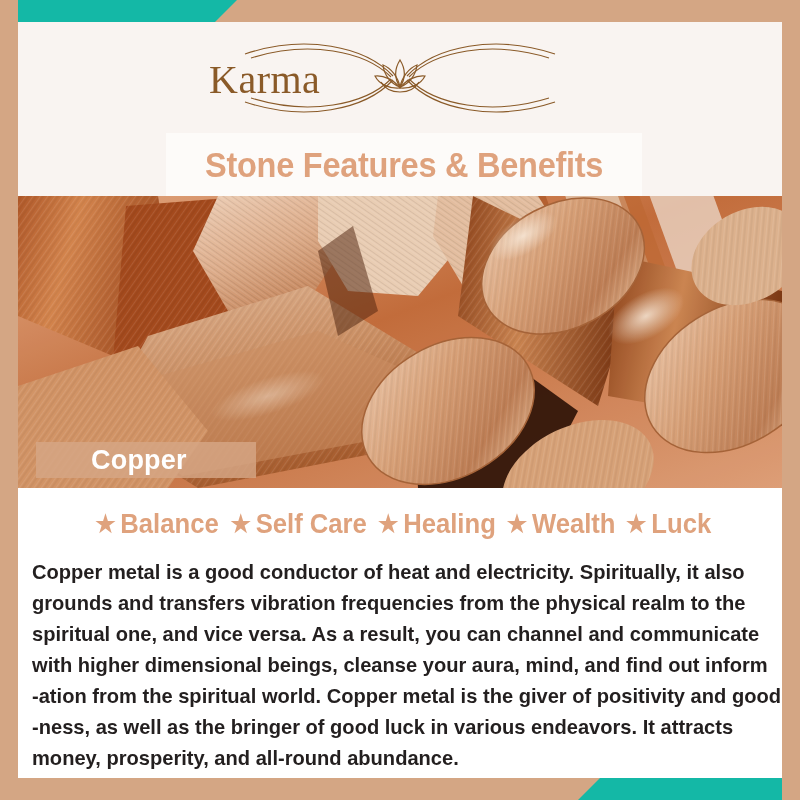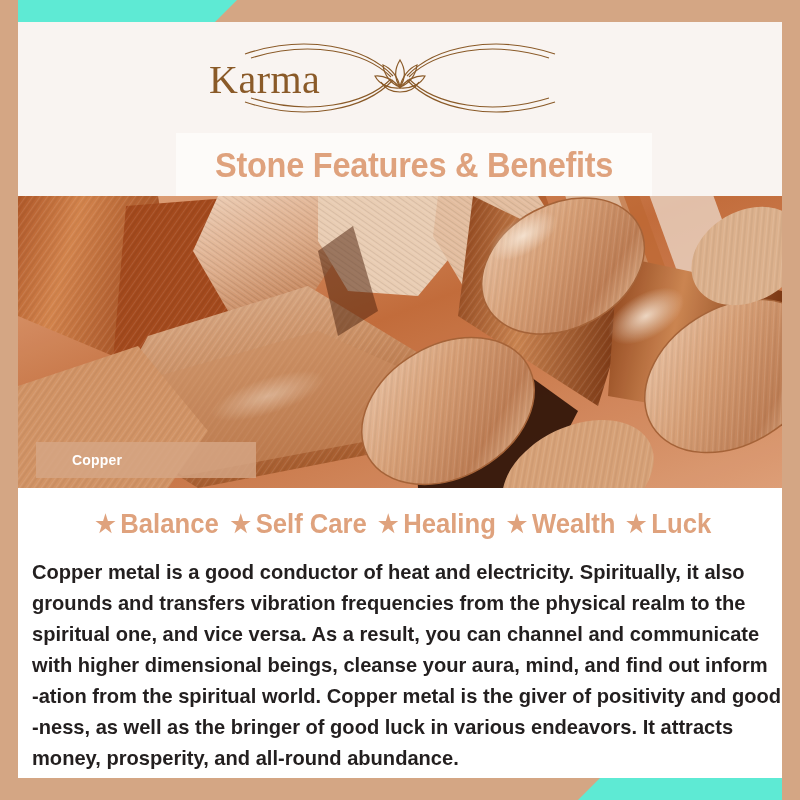--- a/index.html
+++ b/index.html
@@ -11,21 +11,21 @@
     height: 800px;
     background: #f7f1ed;
     font-family: "Liberation Sans", sans-serif;
     overflow: hidden;
   }
 
   #page {
     position: relative;
     width: 800px;
     height: 800px;
-    background: #5eead4;
+    background: #14b8a6;
     overflow: hidden;
   }
 
   
   .frame-top {
     position: absolute;
     top: 0;
     left: 215px;
     width: 585px;
     height: 22px;
@@ -106,21 +106,21 @@
     color: #8a5a28;
     letter-spacing: 0.5px;
     top: 24px;
   }
   .brand-word.left  { left: 24px; }
   .brand-word.right { right: 18px; }
 
   
   .title-band {
     position: absolute;
-    left: 158px;
+    left: 148px;
     top: 111px;
     width: 476px;
     height: 63px;
     background: #fdfbf9;
     display: flex;
     align-items: center;
     justify-content: center;
   }
   .title-text {
     font-family: "Liberation Sans Narrow", "Liberation Sans", sans-serif;
@@ -149,24 +149,24 @@
     left: 18px;
     bottom: 10px;
     width: 220px;
     height: 36px;
     background: rgba(214, 166, 133, 0.82);
     display: flex;
     align-items: center;
     z-index: 4;
   }
   .photo-caption span {
-    margin-left: 36px;
+    margin-left: 55px;
     color: #ffffff;
     font-weight: bold;
-    font-size: 14px;
+    font-size: 27px;
     letter-spacing: 0.2px;
   }
 
   
   .content {
     position: absolute;
     left: 0;
     top: 466px;
     width: 764px;
     height: 290px;

